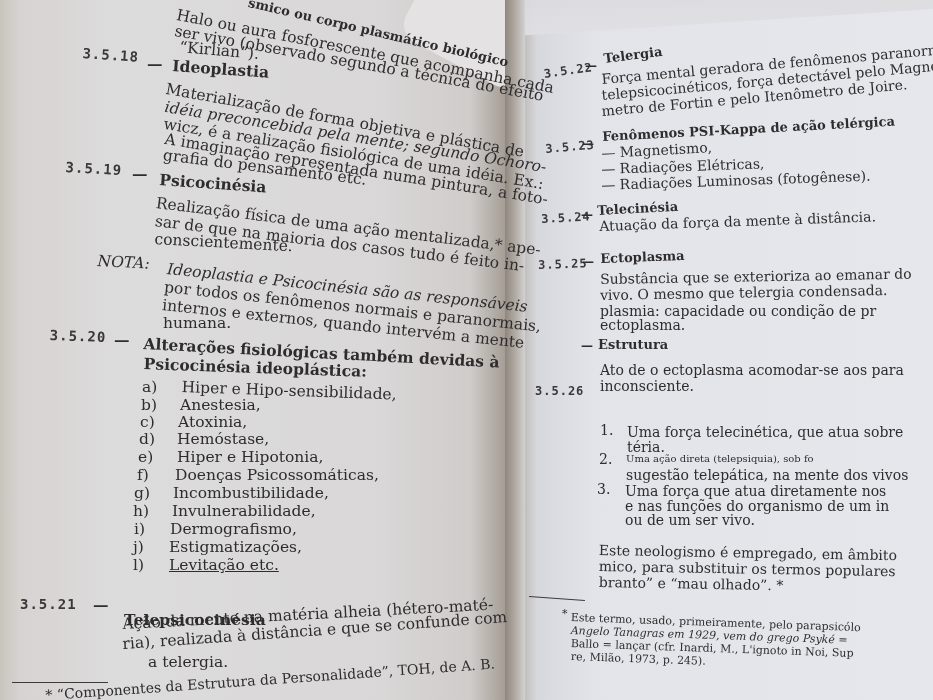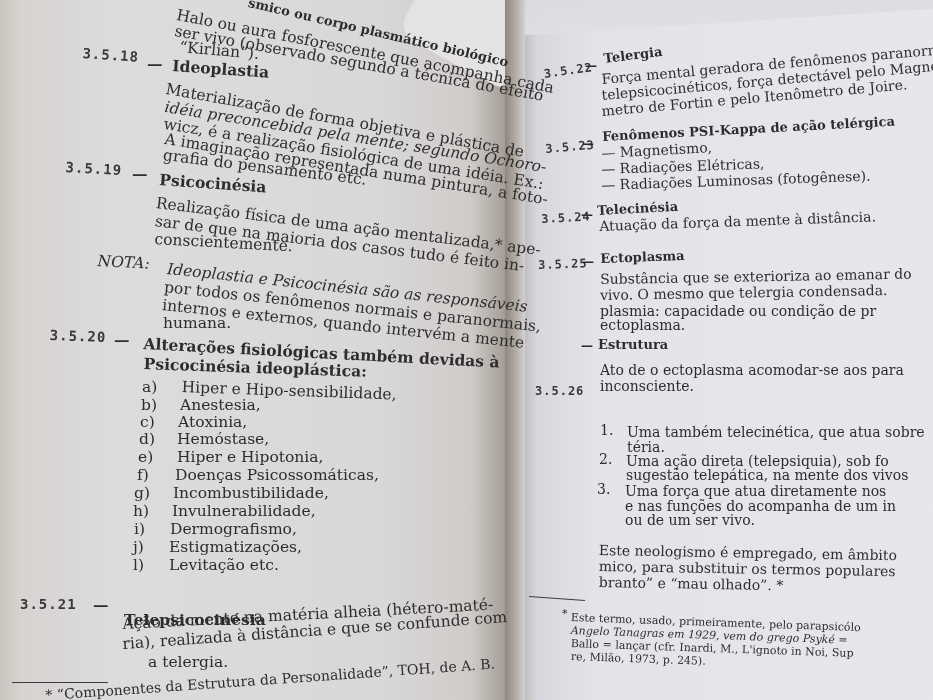--- a/index.html
+++ b/index.html
@@ -113,21 +113,21 @@
       <div class="line" style="left:175px;top:468px;">Doenças Psicossomáticas,</div>
       <div class="line" style="left:134px;top:486px;">g)</div>
       <div class="line" style="left:173px;top:486px;">Incombustibilidade,</div>
       <div class="line" style="left:133px;top:504px;">h)</div>
       <div class="line" style="left:172px;top:504px;">Invulnerabilidade,</div>
       <div class="line" style="left:134px;top:522px;">i)</div>
       <div class="line" style="left:170px;top:522px;">Dermografismo,</div>
       <div class="line" style="left:133px;top:540px;">j)</div>
       <div class="line" style="left:169px;top:540px;">Estigmatizações,</div>
       <div class="line" style="left:133px;top:558px;">l)</div>
-      <div class="line" style="left:169px;top:558px;">Levitação etc.</div>
+      <div class="line" style="left:169px;top:558px;text-decoration:underline;">Levitação etc.</div>
     </div>
 
     <div class="line num" style="left:20px;top:597px;">3.5.21</div>
     <div class="line bold" style="left:93px;top:597px;">—</div>
     <div class="line bold" style="left:124px;top:612px;">Telepsicocinésia</div>
     <div class="line" style="left:122px;top:617px;transform:rotate(-3deg);transform-origin:0 0;">Ação da mente na matéria alheia (hétero-maté-</div>
     <div class="line" style="left:122px;top:637px;transform:rotate(-4deg);transform-origin:0 0;">ria), realizada à distância e que se confunde com</div>
     <div class="line" style="left:120px;top:655px;margin-left:28px;">a telergia.</div>
 
     <div class="rule" style="left:12px;top:682px;width:96px;"></div>
@@ -165,28 +165,28 @@
 
     <div class="line num" style="left:20px;top:341px;font-size:12px;margin-top:44px;">3.5.26</div>
     <div class="line bold" style="left:66px;top:340px;font-size:12px;">—</div>
     <div class="line bold" style="left:83px;top:338px;font-size:13px;">Estrutura</div>
     <div class="line" style="left:85px;top:363px;font-size:14px;">Ato de o ectoplasma acomodar-se aos para</div>
     <div class="line" style="left:85px;top:379px;font-size:14px;">inconsciente.</div>
 
 
     <div>
       <div class="line" style="left:85px;top:423px;font-size:14px;">1.</div>
-      <div class="line" style="left:112px;top:425px;font-size:14px;">Uma também telecinética, que atua sobre</div>
+      <div class="line" style="left:112px;top:425px;font-size:14px;">Uma força telecinética, que atua sobre</div>
       <div class="line" style="left:112px;top:440px;font-size:14px;">téria.</div>
       <div class="line" style="left:84px;top:452px;font-size:14px;">2.</div>
-      <div class="line" style="left:111px;top:454px;font-size:14px;">Uma ação direta (telepsiquia), sob fo</div>
+      <div class="line" style="left:111px;top:454px;font-size:10px;">Uma ação direta (telepsiquia), sob fo</div>
       <div class="line" style="left:111px;top:468px;font-size:14px;">sugestão telepática, na mente dos vivos</div>
       <div class="line" style="left:82px;top:482px;font-size:14px;">3.</div>
       <div class="line" style="left:110px;top:484px;font-size:14px;">Uma força que atua diretamente nos</div>
-      <div class="line" style="left:110px;top:499px;font-size:14px;">e nas funções do acompanha de um in</div>
+      <div class="line" style="left:110px;top:499px;font-size:14px;">e nas funções do organismo de um in</div>
       <div class="line" style="left:110px;top:513px;font-size:14px;">ou de um ser vivo.</div>
     </div>
 
     <div class="line" style="left:84px;top:543px;font-size:14px;transform:rotate(1deg);transform-origin:0 0;">Este neologismo é empregado, em âmbito</div>
     <div class="line" style="left:84px;top:559px;font-size:14px;transform:rotate(1deg);transform-origin:0 0;">mico, para substituir os termos populares</div>
     <div class="line" style="left:84px;top:575px;font-size:14px;transform:rotate(1deg);transform-origin:0 0;">branto” e “mau olhado”. *</div>
 
     <div class="rule" style="left:14px;top:598px;width:56px;transform:rotate(4deg);"></div>
     <div class="line small" style="left:47px;top:608px;">*</div>
     <div class="line small" style="left:56px;top:612px;transform:rotate(2deg);transform-origin:0 0;">Este termo, usado, primeiramente, pelo parapsicólo</div>

